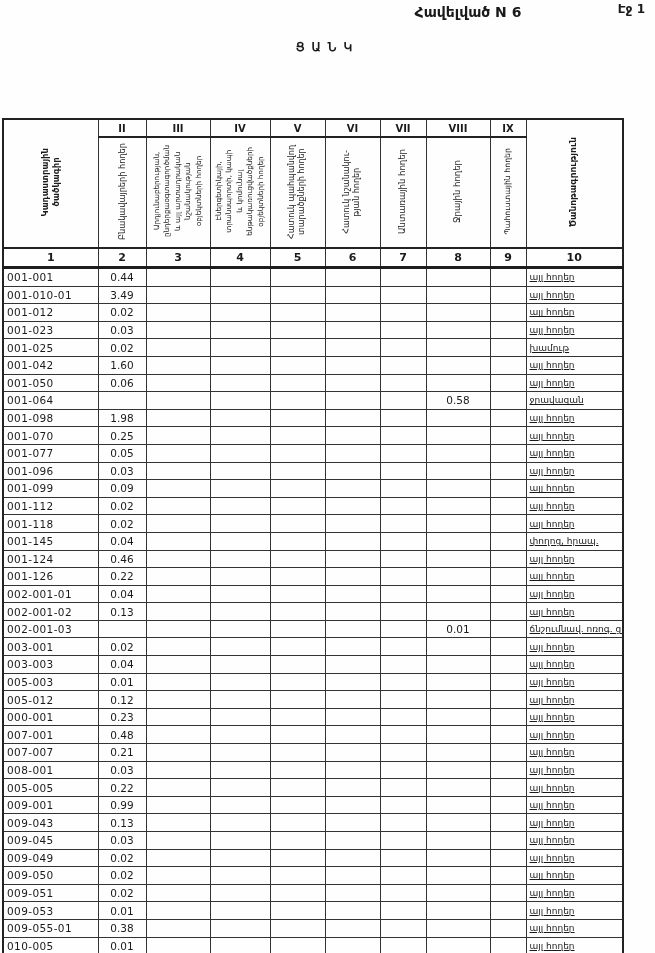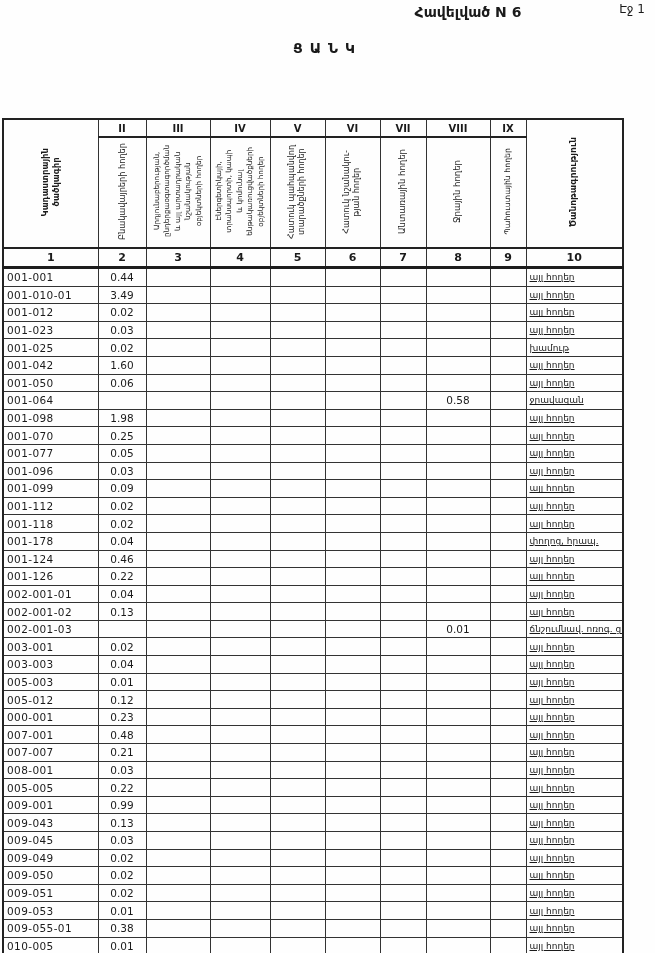--- a/index.html
+++ b/index.html
@@ -4,29 +4,29 @@
 <style>
   html,body { margin:0; padding:0; background:#e8e8e8; }
   .page {
     position:relative; width:655px; height:953px; margin:0 auto;
     background:#fefefe; color:#1a1a1a;
     font-family:"DejaVu Sans", sans-serif;
     overflow:hidden;
   }
   .page-num {
     position:absolute; top:2px; right:10px;
-    font-size:12px; font-weight:normal;
+    font-size:12px; font-weight:bold;
   }
   .appendix {
     position:absolute; top:4px; left:318px; width:300px;
     text-align:center; font-weight:bold; font-size:14px; line-height:1.25;
   }
   .tank-title {
     position:absolute; top:40px; left:0; right:0;
-    text-align:center; font-weight:bold; font-size:14px; letter-spacing:7px;
+    text-align:center; font-weight:bold; font-size:12px; letter-spacing:7px;font-family:Liberation Serif, serif;
   }
   .doc-title {
     position:absolute; top:56px; left:4px; right:4px;
     text-align:center; font-weight:bold; font-size:10.8px; line-height:1.45;
   }
   table.land {
     position:absolute; top:118px; left:2px;
     border-collapse:collapse; table-layout:fixed; width:620px;
     font-size:10.5px;
   }
@@ -354,21 +354,21 @@
       <td class="c-val"></td>
       <td class="c-val"></td>
       <td class="c-val cell-8"></td>
       <td class="c-val"></td>
       <td class="c-note">
         <span class="c-note-text">այլ հողեր</span>
         
       </td>
     </tr>
         <tr>
-      <td class="c-code">001-178</td>
+      <td class="c-code">001-145</td>
       <td class="c-val cell-2">0.04</td>
       <td class="c-val"></td>
       <td class="c-val"></td>
       <td class="c-val"></td>
       <td class="c-val"></td>
       <td class="c-val"></td>
       <td class="c-val cell-8"></td>
       <td class="c-val"></td>
       <td class="c-note">
         <span class="c-note-text">փողոց, հրապ.</span>

